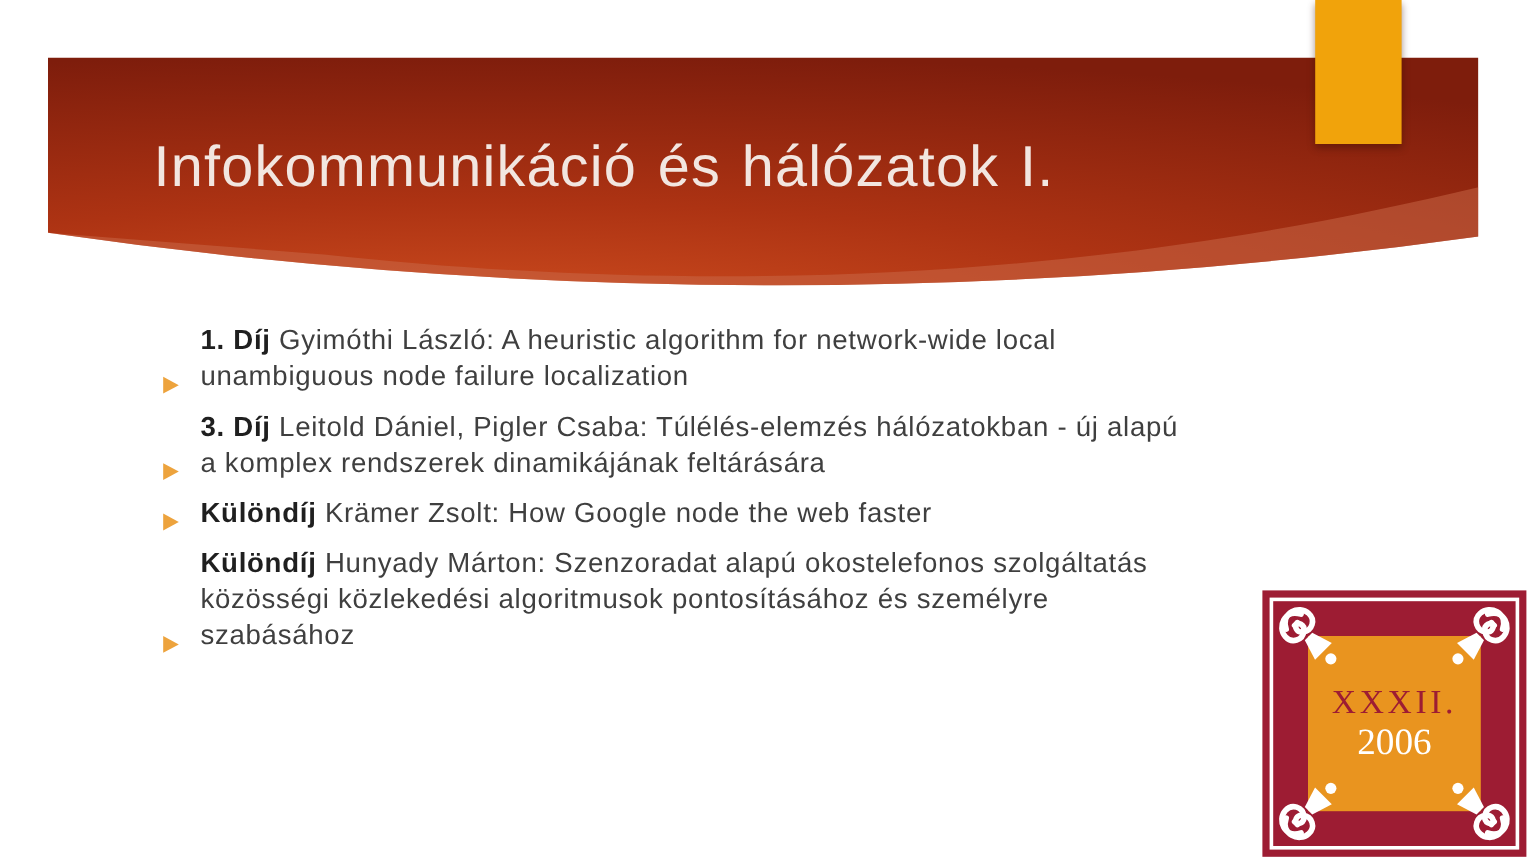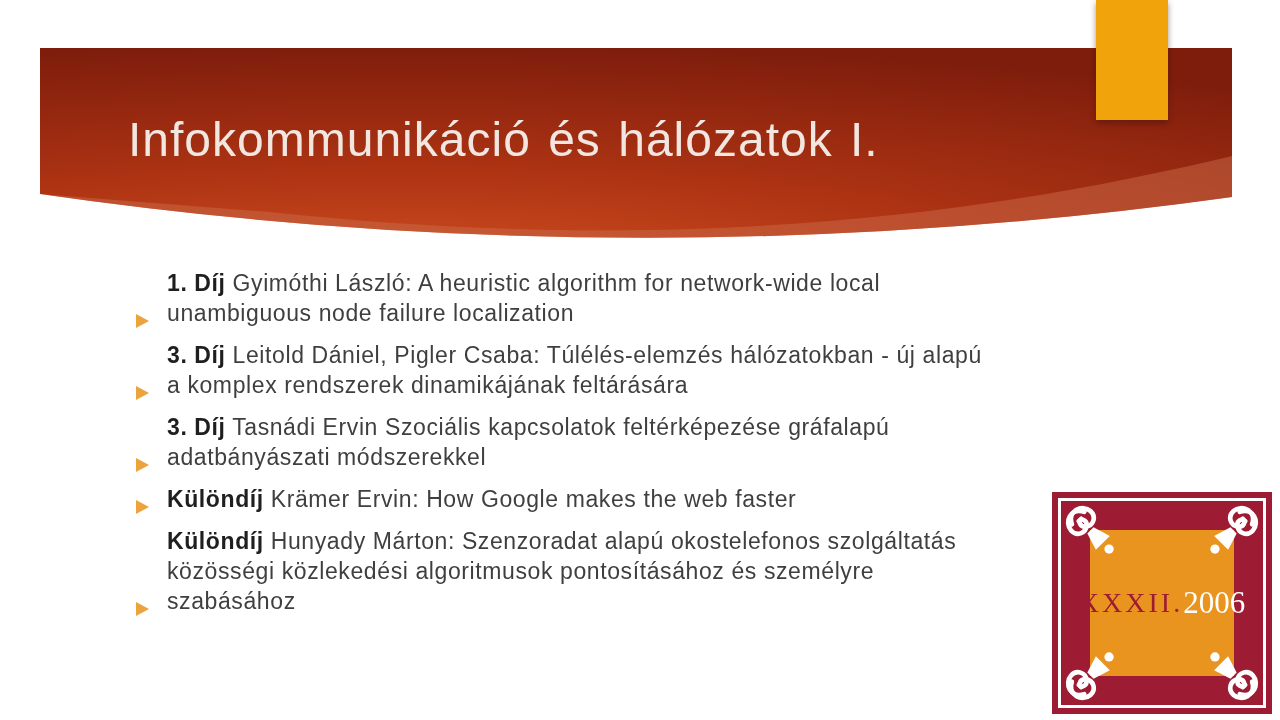--- a/index.html
+++ b/index.html
@@ -50,21 +50,21 @@
   }
   .atext b{color:var(--body-bold);}
   
   .logo{
     position:absolute;left:1052px;top:492px;width:220px;height:222px;z-index:4;
     background:var(--logo-maroon);
   }
   .logo-frame{position:absolute;inset:6px;border:3px solid #fff;}
   .logo-center{
     position:absolute;inset:38px;background:var(--logo-orange);
-    display:flex;flex-direction:row;align-items:center;justify-content:center;
+    display:flex;flex-direction:column;align-items:center;justify-content:center;
     font-family:"Liberation Serif", serif;
   }
   .logo-roman{font-size:28px;letter-spacing:3px;color:var(--logo-maroon);line-height:1.1;}
   .logo-otdk{font-size:46px;letter-spacing:1px;color:var(--logo-maroon);line-height:1.05;}
   .logo-year{font-size:31px;color:#ffffff;line-height:1.1;}
   .fl{position:absolute;width:62px;height:62px;z-index:5;}
   .fl-tl{left:9px;top:9px;}
   .fl-tr{right:9px;top:9px;transform:scaleX(-1);}
   .fl-bl{left:9px;bottom:9px;transform:scaleY(-1);}
   .fl-br{right:9px;bottom:9px;transform:scale(-1,-1);}
@@ -97,29 +97,24 @@
       <p class="atext"><b>1. Díj</b><span> Gyimóthi László: A heuristic algorithm for network-wide local
 unambiguous node failure localization</span></p>
     </li>
 
     <li class="award">
       <span class="tri"></span>
       <p class="atext"><b>3. Díj</b><span> Leitold Dániel, Pigler Csaba: Túlélés-elemzés hálózatokban - új alapú
 a komplex rendszerek dinamikájának feltárására</span></p>
     </li>
 
-    <li class="award">
-      <span class="tri"></span>
-      <p class="atext"><b>3. Díj</b><span> Tasnádi Ervin Szociális kapcsolatok feltérképezése gráfalapú
-adatbányászati módszerekkel</span></p>
-    </li>
 
     <li class="award">
       <span class="tri"></span>
-      <p class="atext"><b>Különdíj</b><span> Krämer Ervin: How Google makes the web faster</span></p>
+      <p class="atext"><b>Különdíj</b><span> Krämer Zsolt: How Google node the web faster</span></p>
     </li>
 
     <li class="award">
       <span class="tri"></span>
       <p class="atext"><b>Különdíj</b><span> Hunyady Márton: Szenzoradat alapú okostelefonos szolgáltatás
 közösségi közlekedési algoritmusok pontosításához és személyre
 szabásához</span></p>
     </li>
   </ul>
 

